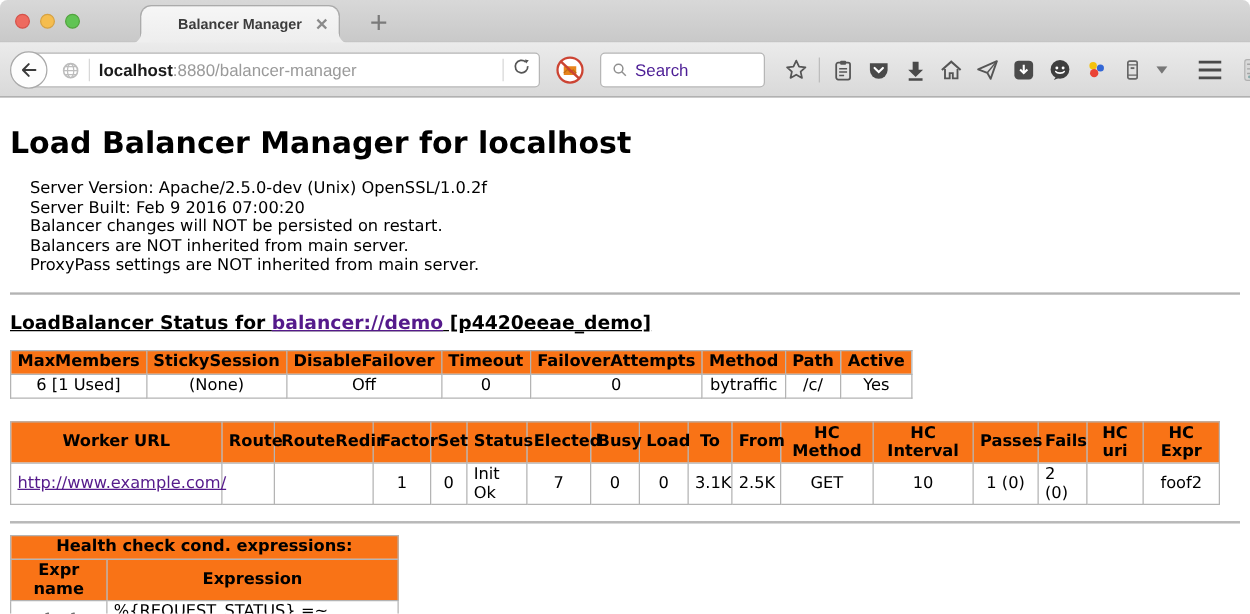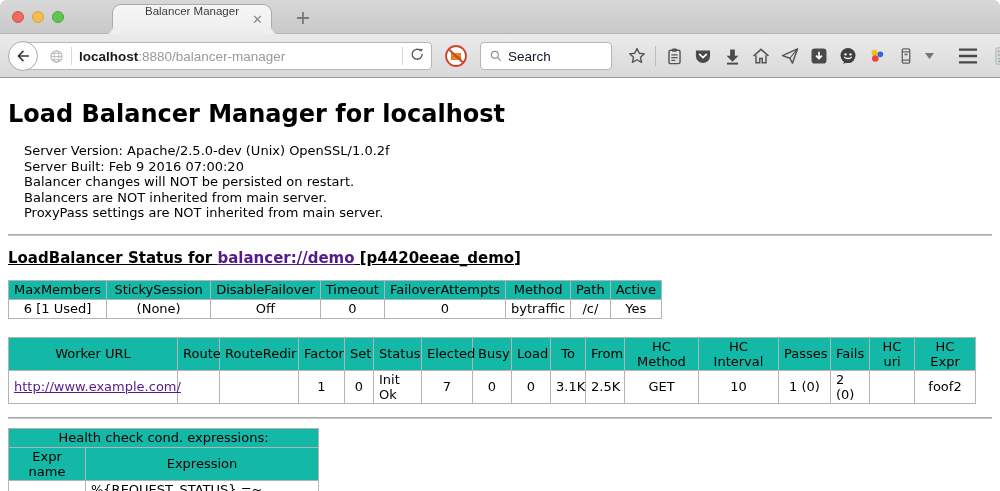--- a/index.html
+++ b/index.html
@@ -11,59 +11,59 @@
   
   .tabbar { position:relative; height:34px; background:linear-gradient(#d8d8d8,#c9c9c9); border-bottom:1px solid #b6b6b6; }
   .traffic { position:absolute; left:12px; top:11px; display:flex; gap:8px; }
   .light { width:12px; height:12px; border-radius:50%; }
   .light.red { background:#ee6a5f; border:1px solid #d5524a; }
   .light.yellow { background:#f5bd4f; border:1px solid #d6a243; }
   .light.green { background:#61c454; border:1px solid #52a43e; }
 
   .tab { position:absolute; left:112px; top:4px; width:160px; height:31px;
          background:linear-gradient(#f6f6f6,#ededed); border:1px solid #ababab; border-bottom:none;
-         border-radius:9px 9px 0 0; display:flex; justify-content:center; }
+         border-radius:9px 9px 0 0; display:flex; align-items:center; justify-content:center;font-weight:bold; }
   .tab::before { content:""; position:absolute; left:-9px; bottom:0; width:9px; height:9px;
          border-bottom-right-radius:9px; box-shadow:4px 4px 0 3px #efefef; }
   .tab::after { content:""; position:absolute; right:-9px; bottom:0; width:9px; height:9px;
          border-bottom-left-radius:9px; box-shadow:-4px 4px 0 3px #efefef; }
   .tab-title { font-size:11.5px; color:#3c3c3c; }
   .tab-close { position:absolute; right:8px; top:8px; font-size:13px; color:#8a8a8a; line-height:14px; cursor:default; }
   .newtab { position:absolute; left:292px; top:7px; width:22px; height:22px; display:flex; align-items:center; justify-content:center; }
 
   
   .navbar { position:relative; height:44px; background:linear-gradient(#ebebeb,#d9d9d9); border-bottom:1px solid #9a9a9a; }
   .backbtn { position:absolute; left:8px; top:7px; width:30px; height:30px; border-radius:50%;
              background:#fdfdfd; border:1px solid #a9a9a9; display:flex; align-items:center; justify-content:center; z-index:3; }
   .urlbar { position:absolute; left:22px; top:8px; width:410px; height:28px; background:#fff;
             border:1px solid #b6b6b6; border-radius:4px; display:flex; align-items:center; gap:7px; padding:0 6px 0 26px; z-index:2; }
   .url-text { flex:1; font-size:13.5px; color:#9a9a9a; white-space:nowrap; overflow:hidden; }
   .url-text b { color:#1a1a1a; font-weight:bold; }
   .vdiv { width:1px; height:18px; background:#d8d8d8; }
   .imgblock { position:absolute; left:444px; top:10px; width:24px; height:24px; }
   .searchbar { position:absolute; left:480px; top:8px; width:132px; height:28px; background:#fff;
                border:1px solid #b6b6b6; border-radius:4px; display:flex; align-items:center; gap:5px; padding:0 8px; }
-  .search-ph { font-size:13.5px; color:#0f172a; }
+  .search-ph { font-size:13.5px; color:#4c1d95; }
   .iconrow { position:absolute; left:626px; top:8px; height:28px; display:flex; align-items:center; gap:7px; }
   .tbicon { width:22px; height:22px; display:flex; align-items:center; justify-content:center; }
   .tbicon.small { width:10px; }
   .idiv { width:1px; height:20px; background:#bdbdbd; }
 
   
   .content { padding:6px 8px 0 8px; font-family:"DejaVu Sans", sans-serif; color:#000; }
   h1.pagetitle { font-size:24px; font-weight:bold; margin:16px 0 15px 0; font-family:"DejaVu Sans", sans-serif; }
   .info-line { font-size:13px; line-height:15.5px;margin-left:16px; }
   hr.rule { border:0; height:2px; background:linear-gradient(#9f9f9f,#d2d2d2); margin:13px 0 9px 0; }
   h3.lbhead { font-size:15px; font-weight:bold; margin:13px 0 13px 0;text-decoration:underline; }
   h3.lbhead a { color:#551a8b; }
   a { color:#551a8b; text-decoration:underline; }
 
   table { border-collapse:collapse; font-size:13px; border:1px solid #909090; }
   th, td { border:1px solid #b4b4b4; padding:1px 5px; height:19px; }
-  th { background:#14b8a6; font-weight:normal; text-align:center; }
+  th { background:#f97316; font-weight:bold; text-align:center; }
   td { text-align:center; }
   td.al, th.al { text-align:left; }
 
   .t1 { margin-bottom:18px; }
   .t1 td:nth-child(1){width:95px;} .t1 td:nth-child(2){width:104px;} .t1 td:nth-child(3){width:106px;}
   .t1 td:nth-child(4){width:60px;} .t1 td:nth-child(5){width:111px;} .t1 td:nth-child(6){width:57px;}
   .t1 td:nth-child(7){width:39px;} .t1 td:nth-child(8){width:42px;}
 
   .t2 { width:963px; table-layout:fixed; }
   .t2 th:nth-child(1){width:169px;} .t2 th:nth-child(2){width:42px;}  .t2 th:nth-child(3){width:79px;}

